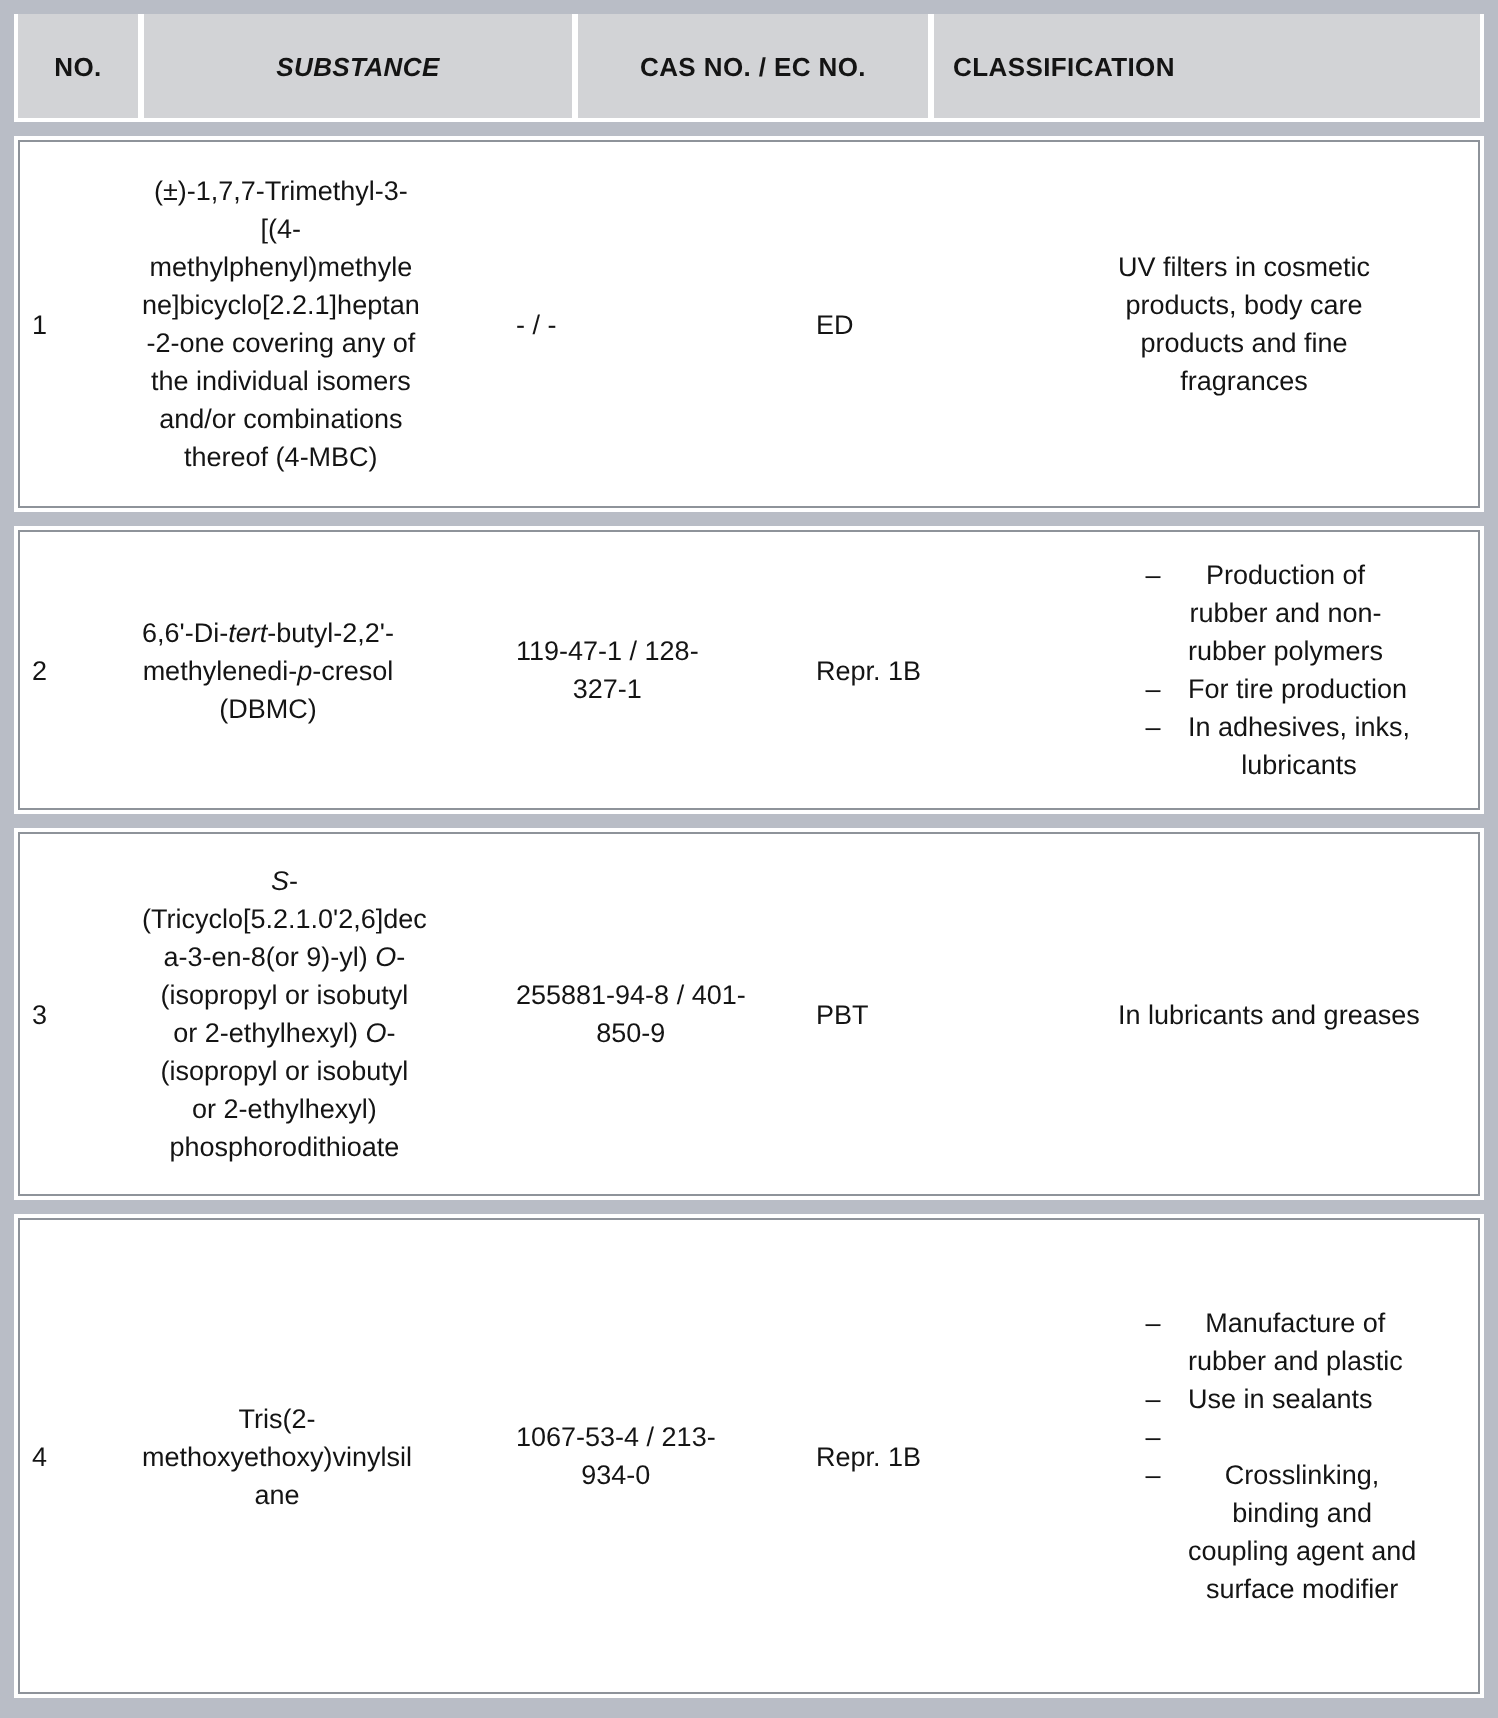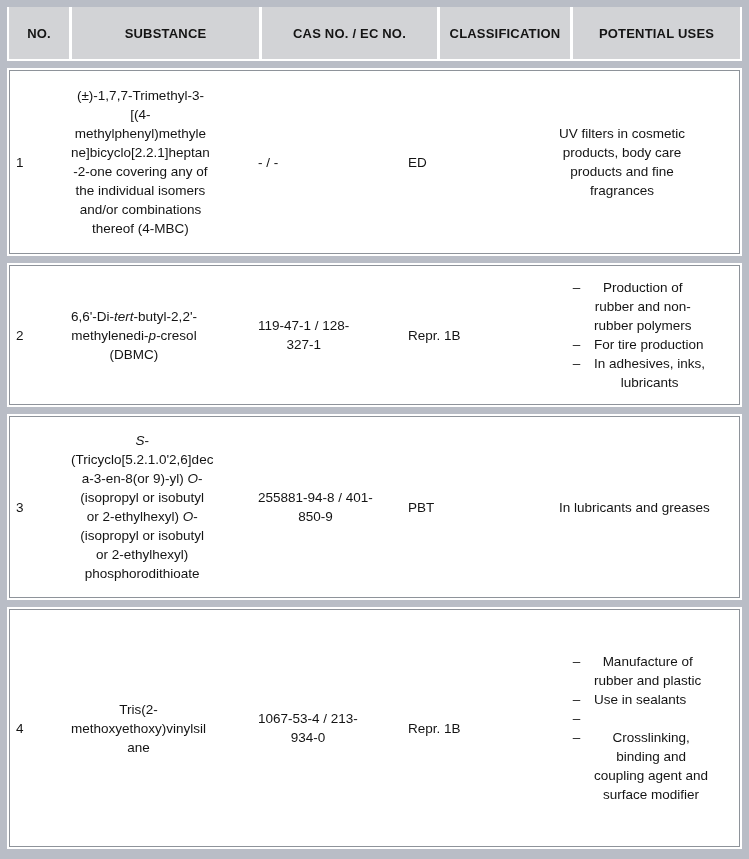--- a/index.html
+++ b/index.html
@@ -56,39 +56,38 @@
     font-size:13.5px;
     line-height:19px;
   }
   .txt{ white-space:pre-line;text-align:center; }
   .c-no{  width:50px;  padding-left:6px; }
   .c-sub{ width:190px; padding:12px 8px 12px 11px; }
   .c-cas{ width:149px; padding:12px 4px 12px 8px; }
   .c-cls{ width:151px; padding:12px 4px 12px 9px; }
   .c-use{ flex:1; padding:12px 4px 12px 9px; }
   .h-no{  width:60px; }
-  .h-sub{ width:190px; }
+  .h-sub{ width:217px;font-style:italic; }
   .h-cas{ width:178px; }
   .h-cls{ width:133px; }
   .h-use{ flex:1; }
   .it{ font-style:italic; }
   .use-item{ display:flex; }
   .use-dash{ flex:none; width:35px; }
   .use-txt{ white-space:pre-line; }
 </style>
 </head>
 <body>
 
 <div class="page">
   <div class="header" id="table-header">
       <div class="hcell h-no">NO.</div>
       <div class="hcell h-sub">SUBSTANCE</div>
       <div class="hcell h-cas">CAS NO. / EC NO.</div>
       <div class="hcell h-cls">CLASSIFICATION</div>
-      <div class="hcell h-use">POTENTIAL USES</div>
     </div>
   <div id="table-body">
       <div class="divider"></div>
   <div class="row" style="min-height: 184px;">
     <div class="cell c-no">
           <div class="txt">1</div>
         </div>
     <div class="cell c-sub">
           <div class="txt"><span>(±)-1,7,7-Trimethyl-3-
 [(4-

